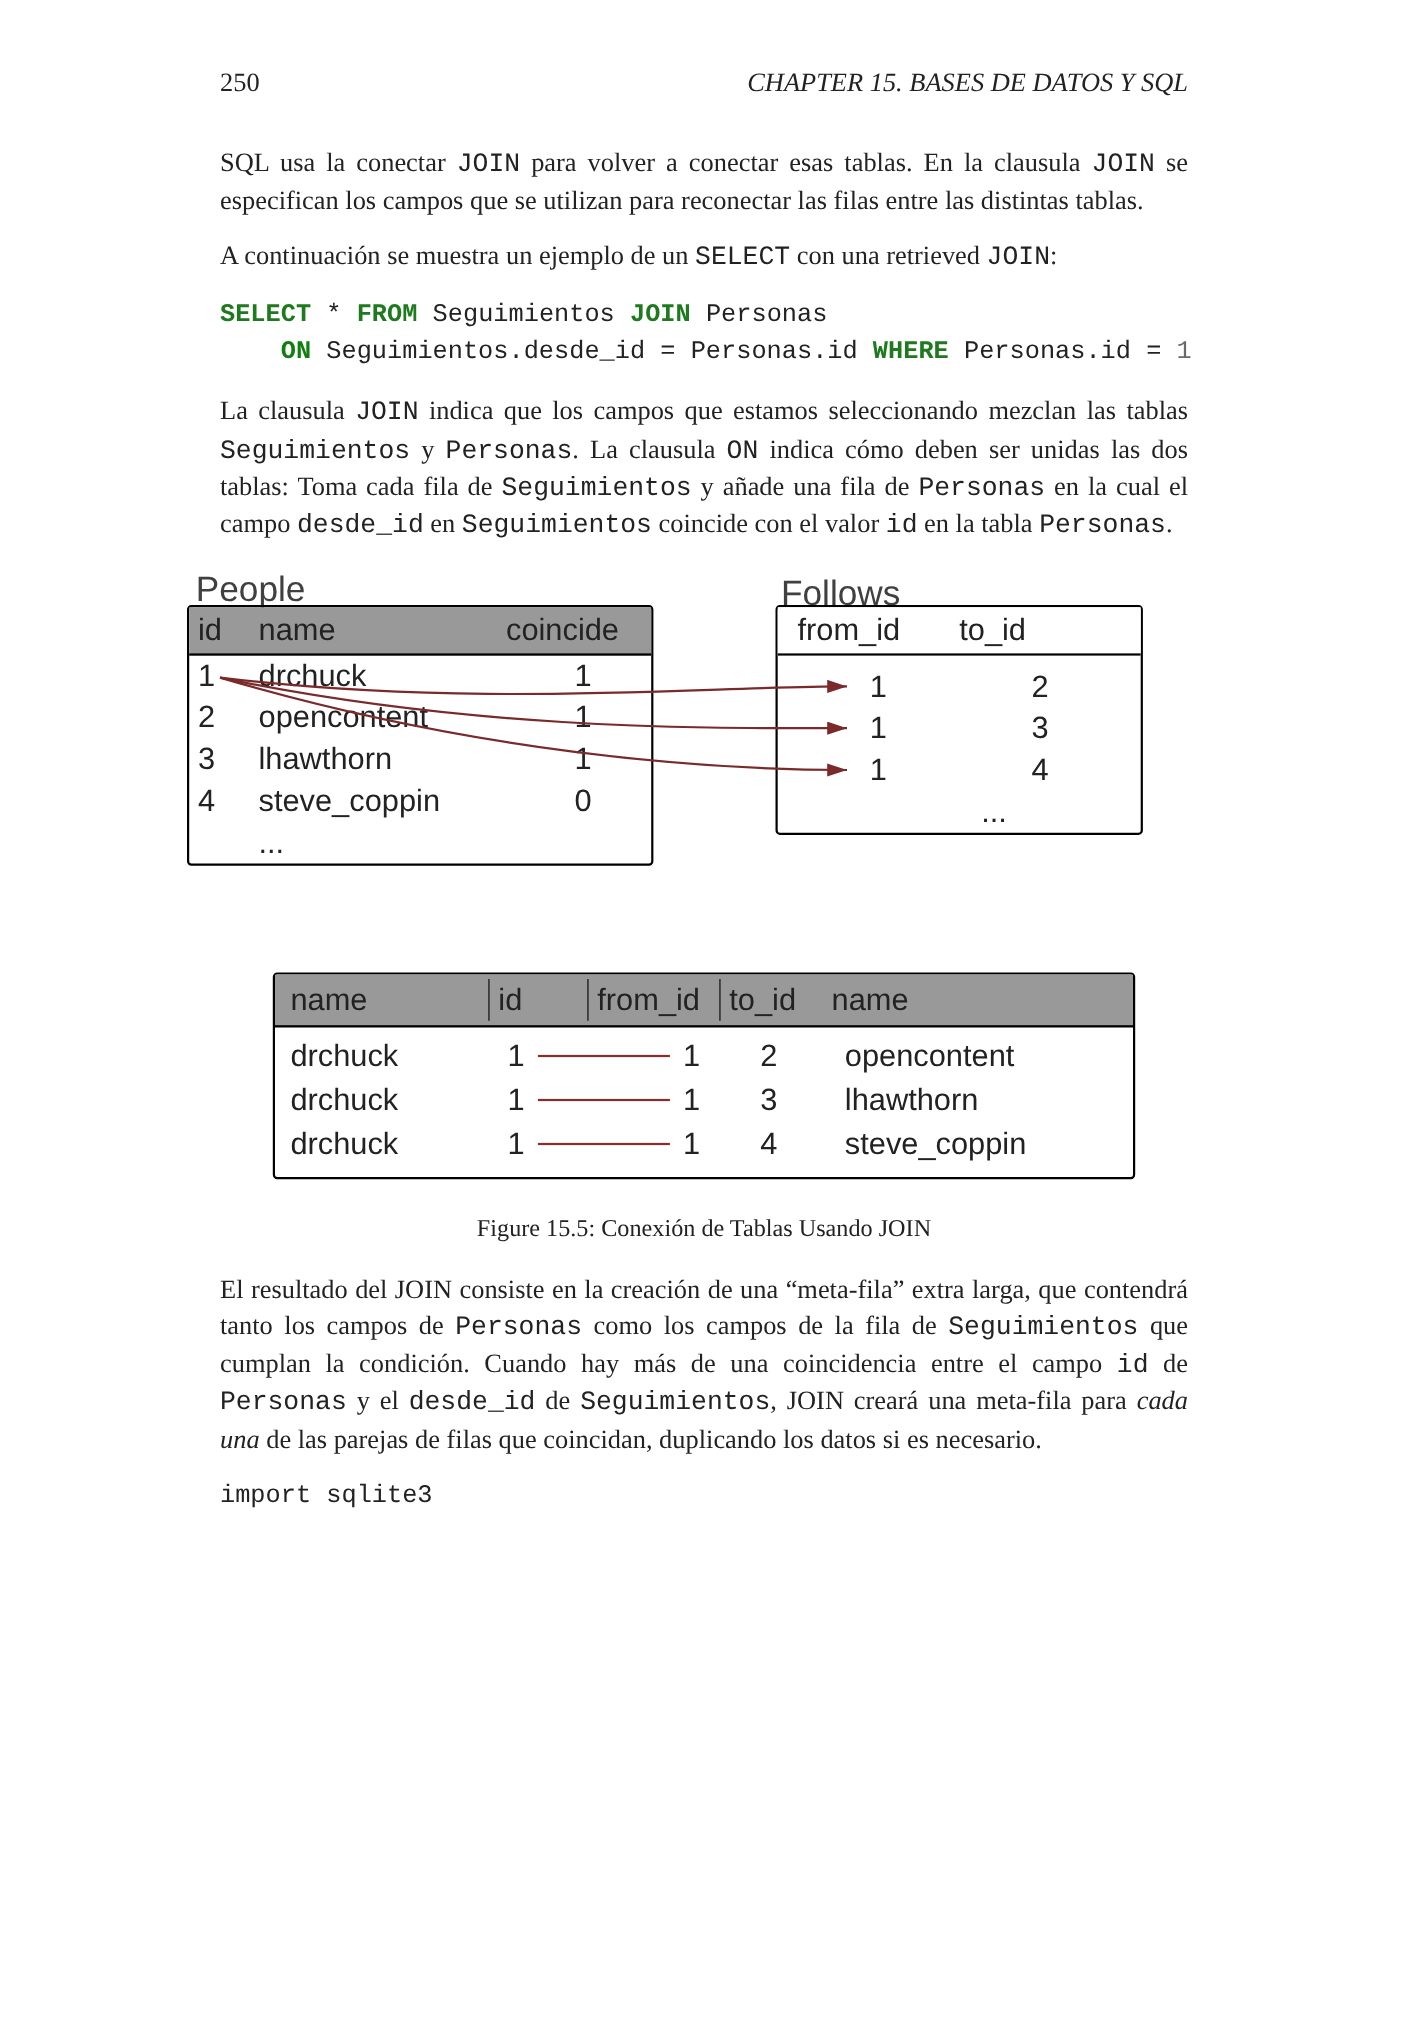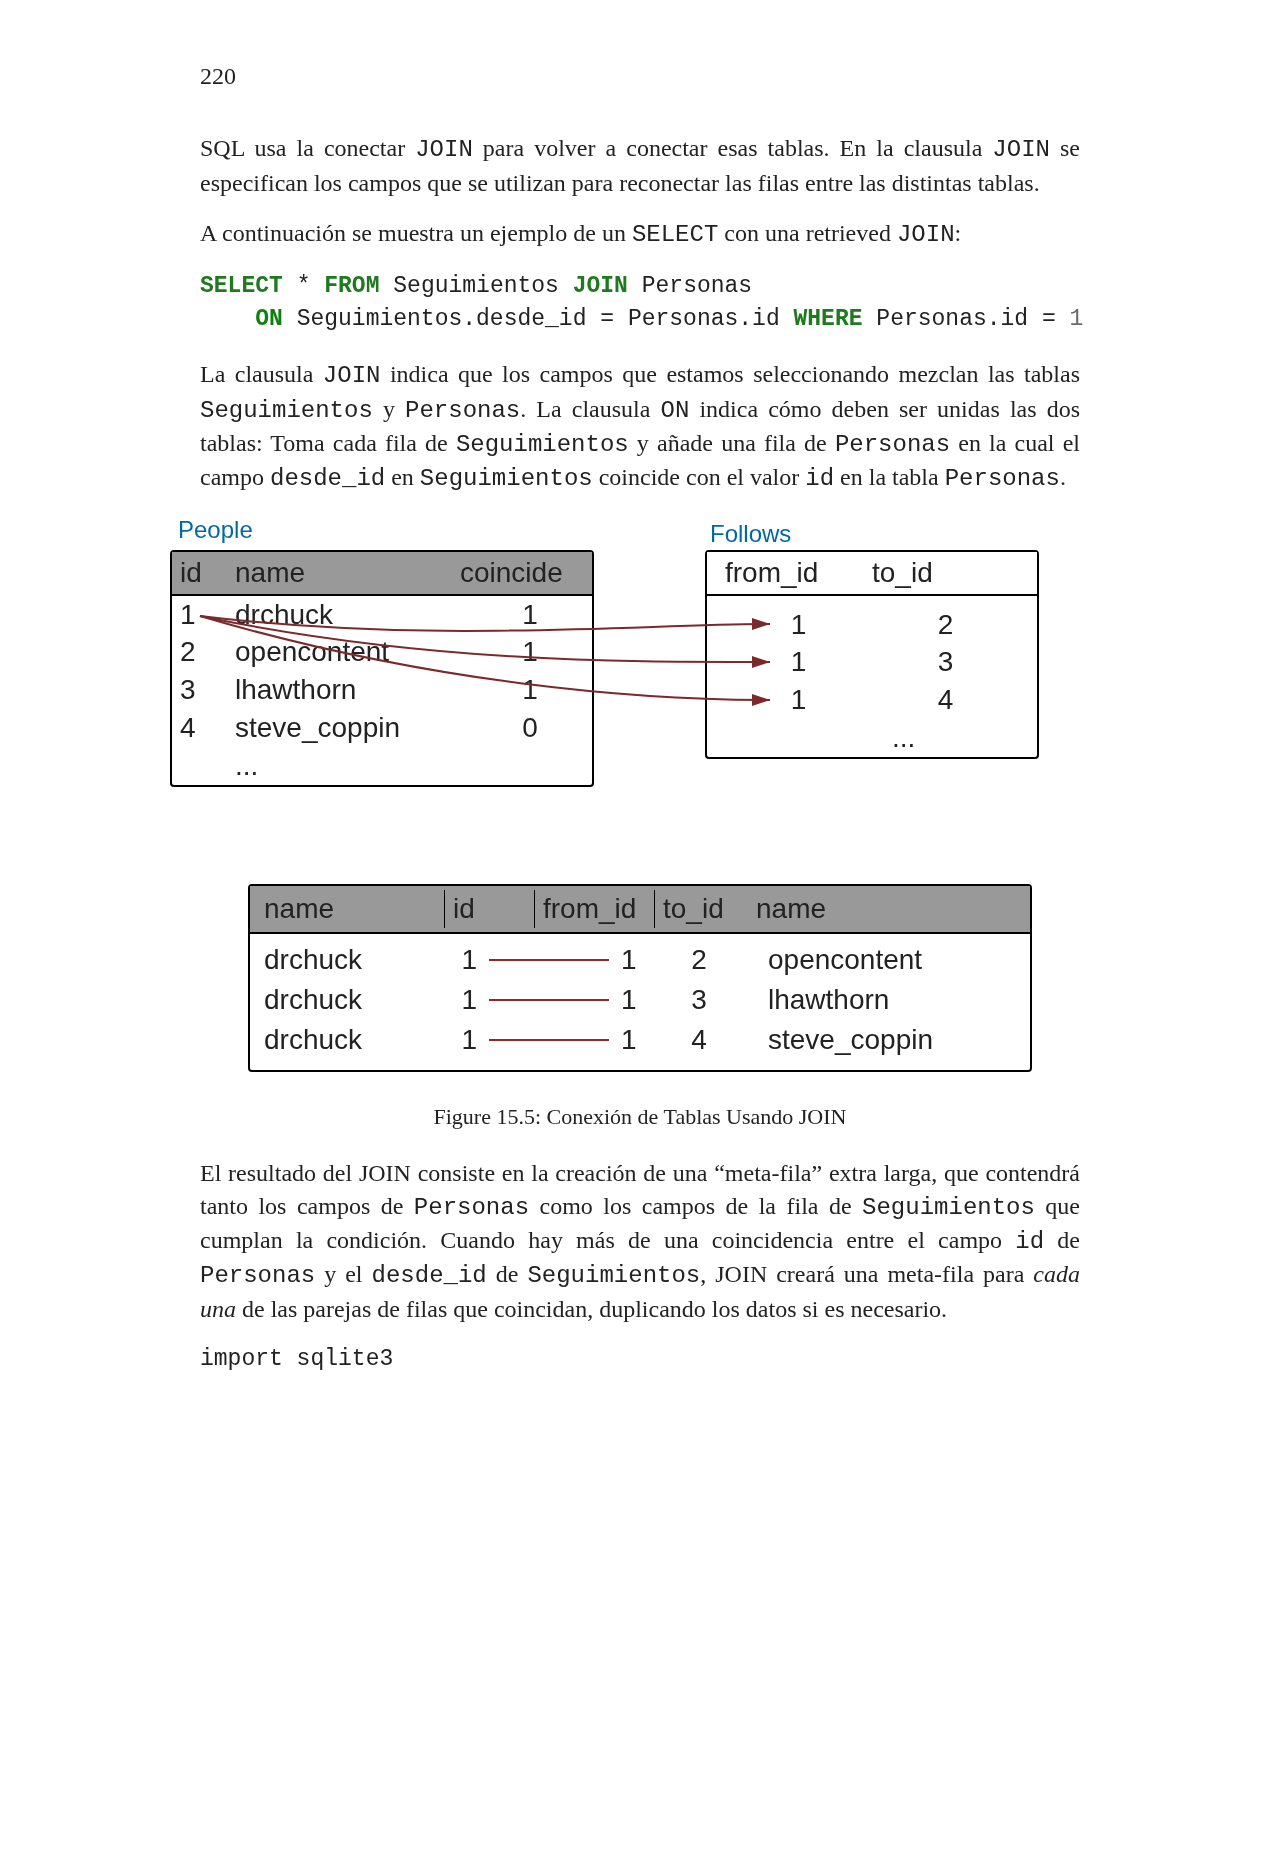--- a/index.html
+++ b/index.html
@@ -51,22 +51,22 @@
   
   .figwrap {
     position: relative;
     width: 900px;
     height: 340px;
     margin: 10px 0 30px -30px;
     font-family: Verdana, Arial, sans-serif;
   }
   .tabletitle {
     position: absolute;
-    font-size: 24px;
-    color: #0369a1;
+    font-size: 32px;
+    color: #404040;
   }
   
   .people {
     position: absolute;
     left: 0;
     top: 36px;
     width: 420px;
     border: 2px solid #000;
     border-radius: 4px;
     font-size: 28px;
@@ -179,21 +179,22 @@
     font-size: 22px;
     margin: 30px 0 26px 0;
   }
 </style>
 </head>
 <body>
 
 <div class="page">
 
   <div class="pgheader">
-    <div>220</div>
+    <div>250</div>
+    <div class="right">CHAPTER 15.  BASES DE DATOS Y SQL</div>
   </div>
 
   <div class="para">
     <span>SQL usa la conectar </span><span class="tt">JOIN</span><span> para volver a conectar esas tablas. En la clausula </span><span class="tt">JOIN</span><span> se especifican los campos que se utilizan para reconectar las filas entre las distintas tablas.</span>
   </div>
 
   <div class="para">
     <span>A continuación se muestra un ejemplo de un </span><span class="tt">SELECT</span><span> con una retrieved </span><span class="tt">JOIN</span><span>:</span>
   </div>
 

